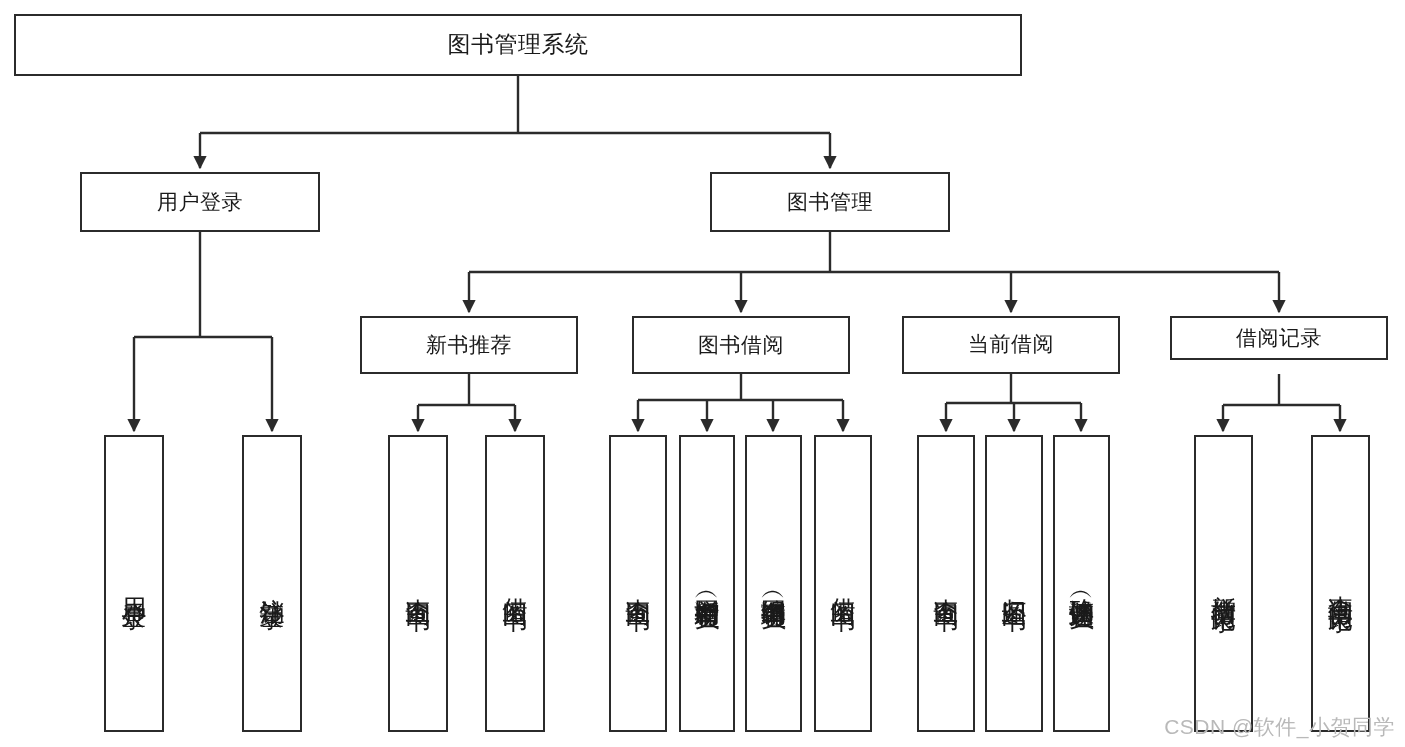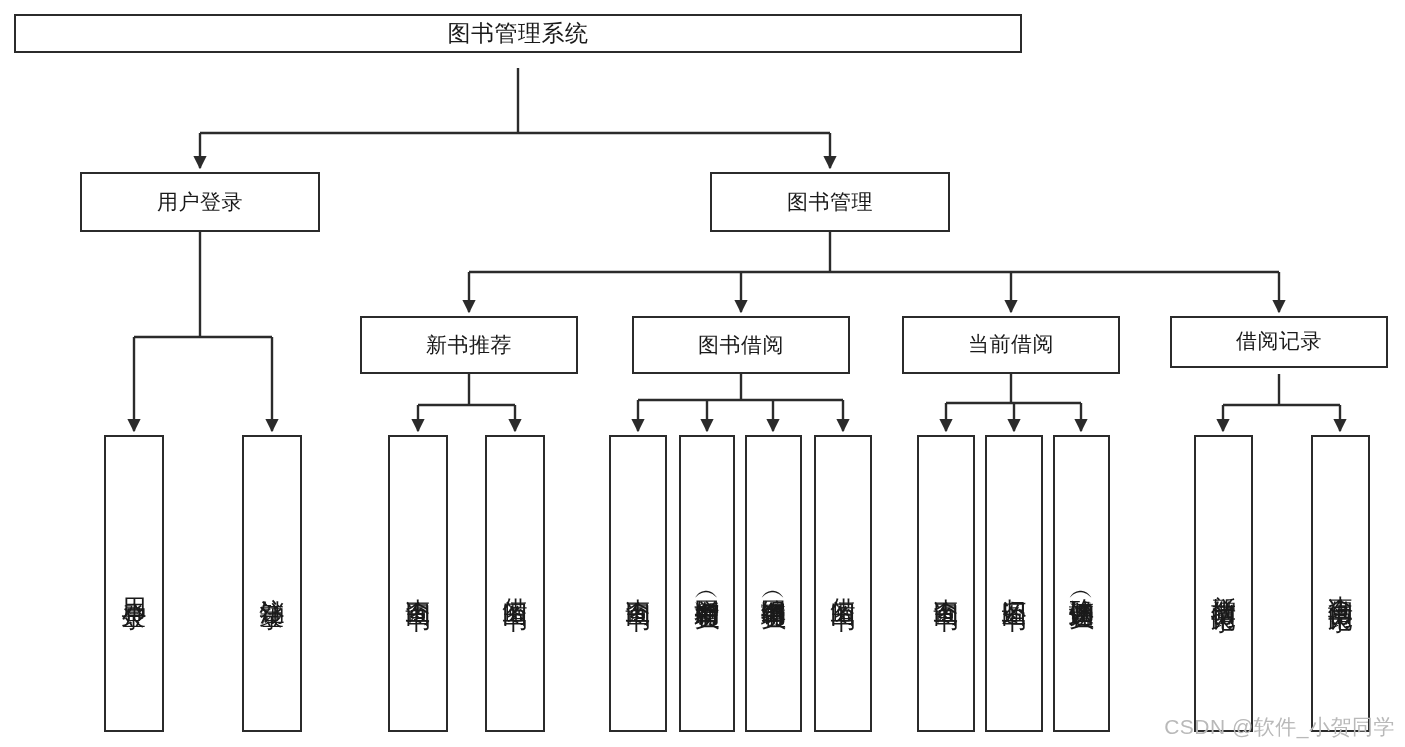--- a/index.html
+++ b/index.html
@@ -127,41 +127,41 @@
       <path d="M 1014 403 L 1014 431" marker-end="url(#arrow)"></path>
       <path d="M 1081 403 L 1081 431" marker-end="url(#arrow)"></path>
 
       <path d="M 1279 374 L 1279 405"></path>
       <path d="M 1223 405 L 1340 405"></path>
       <path d="M 1223 405 L 1223 431" marker-end="url(#arrow)"></path>
       <path d="M 1340 405 L 1340 431" marker-end="url(#arrow)"></path>
     </g>
   </svg>
 
-  <div class="node h h-title" style="left: 14px; top: 14px; width: 1008px; height: 39px;">
+  <div class="node h h-title" style="left: 14px; top: 14px; width: 1008px; height: 62px;">
     <span class="node-label">图书管理系统</span>
   </div>
 
   <div class="node h" style="left: 80px; top: 172px; width: 240px; height: 60px;">
     <span class="node-label">用户登录</span>
   </div>
   <div class="node h" style="left: 360px; top: 316px; width: 218px; height: 58px;">
     <span class="node-label">新书推荐</span>
   </div>
 
   <div class="node h" style="left: 710px; top: 172px; width: 240px; height: 60px;">
     <span class="node-label">图书管理</span>
   </div>
   <div class="node h" style="left: 632px; top: 316px; width: 218px; height: 58px;">
     <span class="node-label">图书借阅</span>
   </div>
   <div class="node h" style="left: 902px; top: 316px; width: 218px; height: 58px; font-family: Liberation Serif, serif;">
     <span class="node-label">当前借阅</span>
   </div>
-  <div class="node h" style="left: 1170px; top: 316px; width: 218px; height: 52px; font-family: Liberation Serif, serif;">
+  <div class="node h" style="left: 1170px; top: 316px; width: 218px; height: 44px;">
     <span class="node-label">借阅记录</span>
   </div>
 
   <div class="node v" style="left: 104px; top: 435px; width: 60px; height: 297px;">
     <span class="node-label">用户登录</span>
   </div>
   <div class="node v" style="left: 242px; top: 435px; width: 60px; height: 297px;">
     <span class="node-label">注销登录</span>
   </div>
   <div class="node v" style="left: 388px; top: 435px; width: 60px; height: 297px;">

